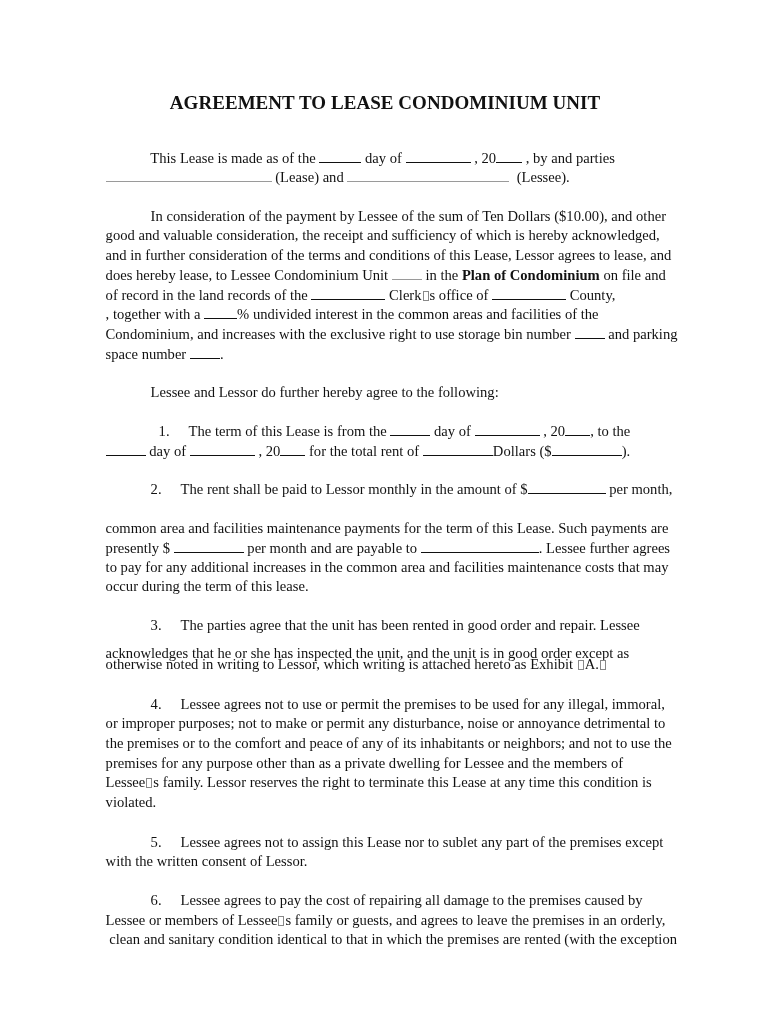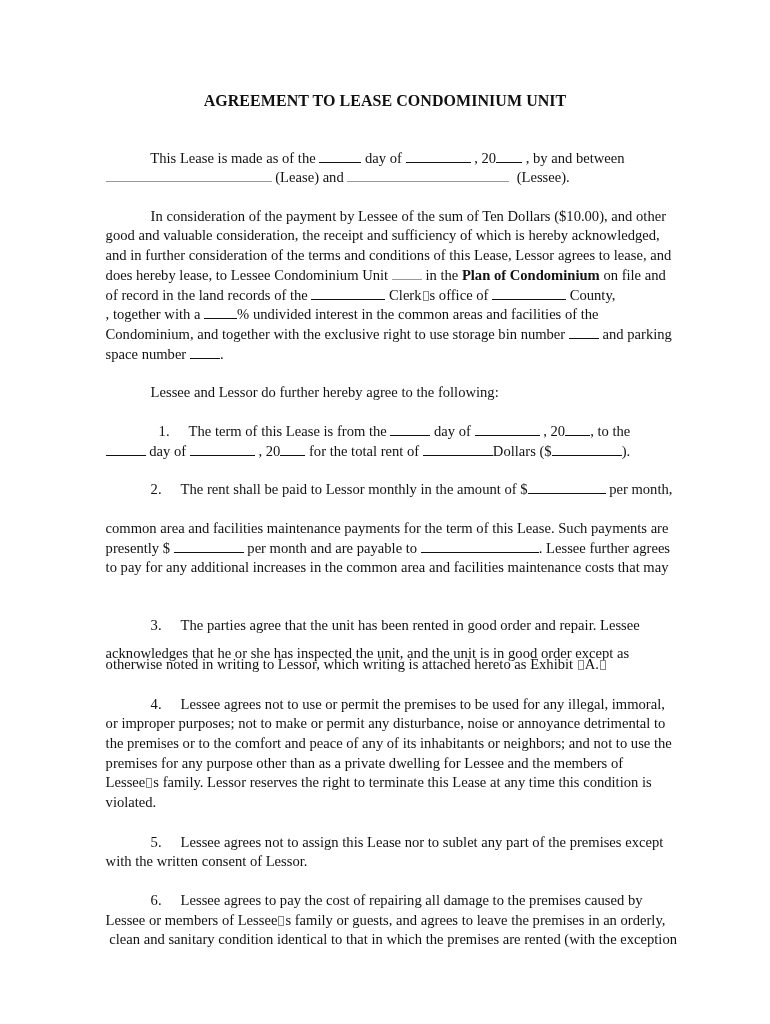--- a/index.html
+++ b/index.html
@@ -22,21 +22,21 @@
     height: 1024px;
     background: #ffffff;
   }
   .title {
     position: absolute;
     left: 0;
     width: 770px;
     top: 92px;
     text-align: center;
     font-weight: bold;
-    font-size: 16px;
+    font-size: 19px;
     letter-spacing: 0.05px;
   }
   .line {
     position: absolute;
     left: 91px;
     width: 586px;
     font-size: 14.6px;
     line-height: 19.5px;
     white-space: pre;
     height: 20px;
@@ -61,21 +61,21 @@
   }
 </style>
 </head>
 <body>
 
 <div class="page">
 
   <div class="title">AGREEMENT TO LEASE CONDOMINIUM UNIT</div>
 
   <div class="line" style="top:128px; left:136px; width:540px;">
-    <span>This Lease is made as of the </span><span class="blank" style="width:42px"></span><span> day of </span><span class="blank" style="width:65px"></span><span> , 20</span><span class="blank" style="width:26px"></span><span> , by and between</span>
+    <span>This Lease is made as of the </span><span class="blank" style="width:42px"></span><span> day of </span><span class="blank" style="width:65px"></span><span> , 20</span><span class="blank" style="width:26px"></span><span> , by and parties</span>
   </div>
   <div class="line" style="top:147px;">
     <span class="blank thin" style="width:166px"></span><span> (Lease) and </span><span class="blank thin" style="width:162px"></span><span>  (Lessee).</span>
   </div>
 
   <div class="line" style="top:187px; left:136px; width:540px;">
     <span>In consideration of the payment by Lessee of the sum of Ten Dollars ($10.00), and other</span>
   </div>
   <div class="line" style="top:206px;">
     <span>good and valuable consideration, the receipt and sufficiency of which is hereby acknowledged,</span>
@@ -86,21 +86,21 @@
   <div class="line" style="top:245px;">
     <span>does hereby lease, to Lessee Condominium Unit </span><span class="blank thin" style="width:30px"></span><span> in the </span><b>Plan of Condominium</b><span> on file and</span>
   </div>
   <div class="line" style="top:265px;font-family:Liberation Serif, serif;">
     <span>of record in the land records of the </span><span class="blank" style="width:74px"></span><span> Clerk</span><span class="box"></span><span>s office of </span><span class="blank" style="width:74px"></span><span> County,</span>
   </div>
   <div class="line" style="top:284px;">
     <span>, together with a </span><span class="blank" style="width:33px"></span><span>% undivided interest in the common areas and facilities of the</span>
   </div>
   <div class="line" style="top:304px;">
-    <span>Condominium, and together with the exclusive right to use storage bin number </span><span class="blank" style="width:30px"></span><span> and parking</span>
+    <span>Condominium, and increases with the exclusive right to use storage bin number </span><span class="blank" style="width:30px"></span><span> and parking</span>
   </div>
   <div class="line" style="top:324px;">
     <span>space number </span><span class="blank" style="width:30px"></span><span>.</span>
   </div>
 
   <div class="line" style="top:363px; left:136px; width:540px;">
     <span>Lessee and Lessor do further hereby agree to the following:</span>
   </div>
 
   <div class="line" style="top:401px; left:144px; width:540px;">
@@ -114,20 +114,23 @@
     <span class="num">2.</span><span>The rent shall be paid to Lessor monthly in the amount of $</span><span class="blank" style="width:78px"></span><span> per month,</span>
   </div>
   <div class="line" style="top:499px;">
     <span>common area and facilities maintenance payments for the term of this Lease. Such payments are</span>
   </div>
   <div class="line" style="top:518px;">
     <span>presently $ </span><span class="blank" style="width:70px"></span><span> per month and are payable to </span><span class="blank" style="width:118px"></span><span>. Lessee further agrees</span>
   </div>
   <div class="line" style="top:538px;">
     <span>to pay for any additional increases in the common area and facilities maintenance costs that may</span>
+  </div>
+  <div class="line" style="top:557px;">
+    <span>occur during the term of this lease.</span>
   </div>
 
   <div class="line" style="top:596px; left:136px; width:540px;">
     <span class="num">3.</span><span>The parties agree that the unit has been rented in good order and repair. Lessee</span>
   </div>
   <div class="line" style="top:624px;">
     <span>acknowledges that he or she has inspected the unit, and the unit is in good order except as</span>
   </div>
   <div class="line" style="top:635px;">
     <span>otherwise noted in writing to Lessor, which writing is attached hereto as Exhibit </span><span class="box"></span><span>A.</span><span class="box"></span>

